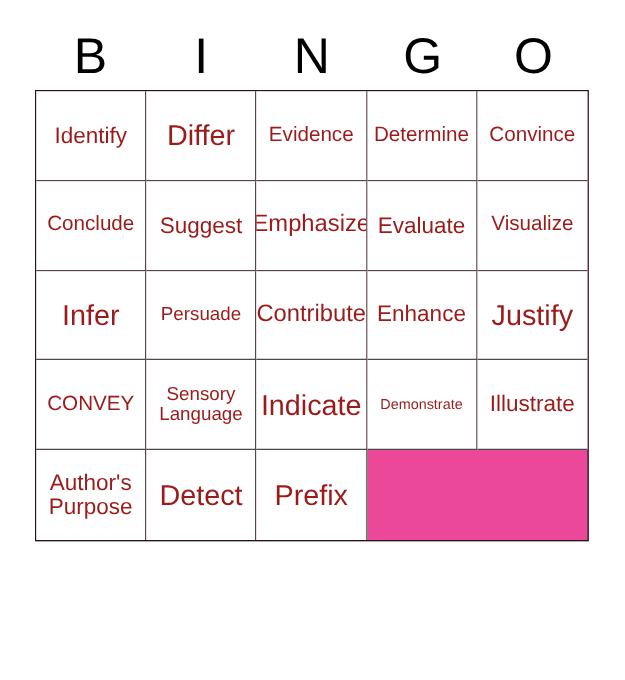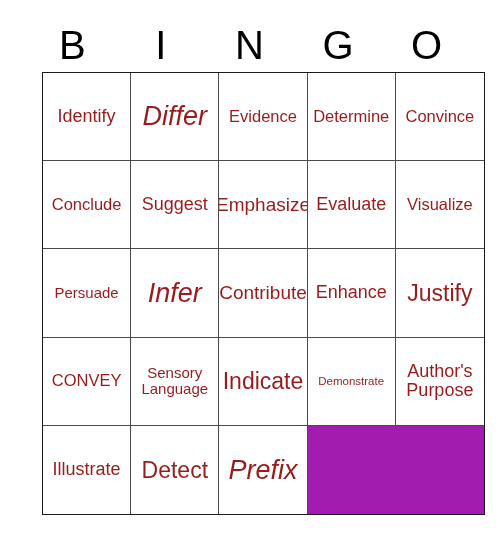--- a/index.html
+++ b/index.html
@@ -39,30 +39,30 @@
     font-size: 40px;
     line-height: 1;
     color: #000000;
     font-weight: 400;
     letter-spacing: 0;
   }
 
   
   #grid {
     position: absolute;
-    left: 42px;
+    left: 28px;
     top: 72px;
     width: 443px;
-    height: 443px;
+    height: 361px;
     border: 1.6px solid #1a1a1a;
     box-sizing: border-box;
     display: grid;
     grid-template-columns: repeat(5, 1fr);
     grid-template-rows: repeat(5, 1fr);
-    background: #a21caf;
+    background: #ec4899;
   }
   .cell {
     border-right: 1px solid #4a4a4a;
     border-bottom: 1px solid #4a4a4a;
     box-sizing: border-box;
     display: flex;
     align-items: center;
     justify-content: center;
     text-align: center;
     padding: 2px 3px;
@@ -82,21 +82,21 @@
     color: #000000;
   }
 
   
   .fs-xs   { font-size: 11.5px; text-align: right; }
   .fs-s    { font-size: 19px; }
   .fs-sm   { font-size: 15px; }
   .fs-m    { font-size: 16.5px; }
   .fs-ml   { font-size: 18px; }
   .fs-xl   { font-size: 23px; }
-  .fs-xxl  { font-size: 27px; font-style: italic; }
+  .fs-xxl  { font-size: 23px; }
 </style>
 </head>
 <body>
 
 <div id="card">
 
   <div id="header-row">
     <div class="header-letter">B</div>
     <div class="header-letter">I</div>
     <div class="header-letter">N</div>
@@ -129,24 +129,24 @@
       <div class="cell">
         <span class="cell-text fs-s">Emphasize</span>
       </div>
       <div class="cell">
         <span class="cell-text fs-ml">Evaluate</span>
       </div>
       <div class="cell">
         <span class="cell-text fs-m">Visualize</span>
       </div>
       <div class="cell">
-        <span class="cell-text fs-sm">Persuade</span>
+        <span class="cell-text fs-xxl">Infer</span>
       </div>
       <div class="cell">
-        <span class="cell-text fs-xxl">Infer</span>
+        <span class="cell-text fs-sm">Persuade</span>
       </div>
       <div class="cell">
         <span class="cell-text fs-s">Contribute</span>
       </div>
       <div class="cell">
         <span class="cell-text fs-ml">Enhance</span>
       </div>
       <div class="cell">
         <span class="cell-text fs-xl">Justify</span>
       </div>
@@ -157,25 +157,25 @@
         <span class="cell-text fs-sm">Sensory
 Language</span>
       </div>
       <div class="cell">
         <span class="cell-text fs-xl">Indicate</span>
       </div>
       <div class="cell">
         <span class="cell-text fs-xs">Demonstrate</span>
       </div>
       <div class="cell">
+        <span class="cell-text fs-ml">Illustrate</span>
+      </div>
+      <div class="cell">
         <span class="cell-text fs-ml">Author's
 Purpose</span>
-      </div>
-      <div class="cell">
-        <span class="cell-text fs-ml">Illustrate</span>
       </div>
       <div class="cell">
         <span class="cell-text fs-xl">Detect</span>
       </div>
       <div class="cell">
         <span class="cell-text fs-xxl">Prefix</span>
       </div>
     </div>
 
 </div>

